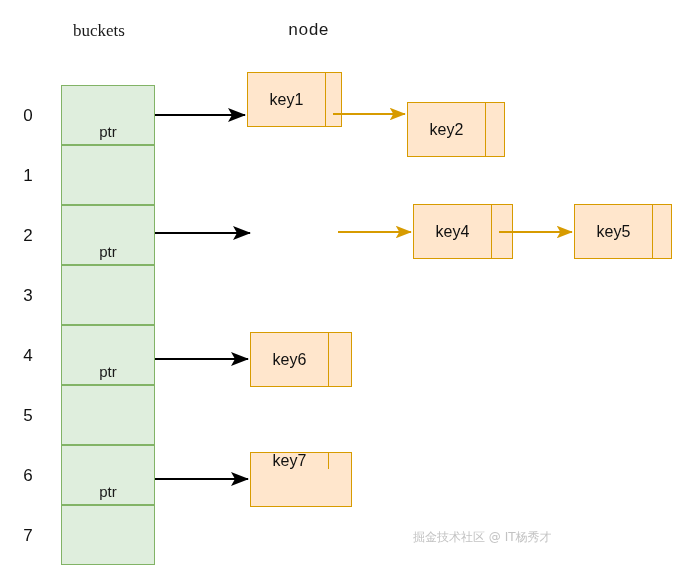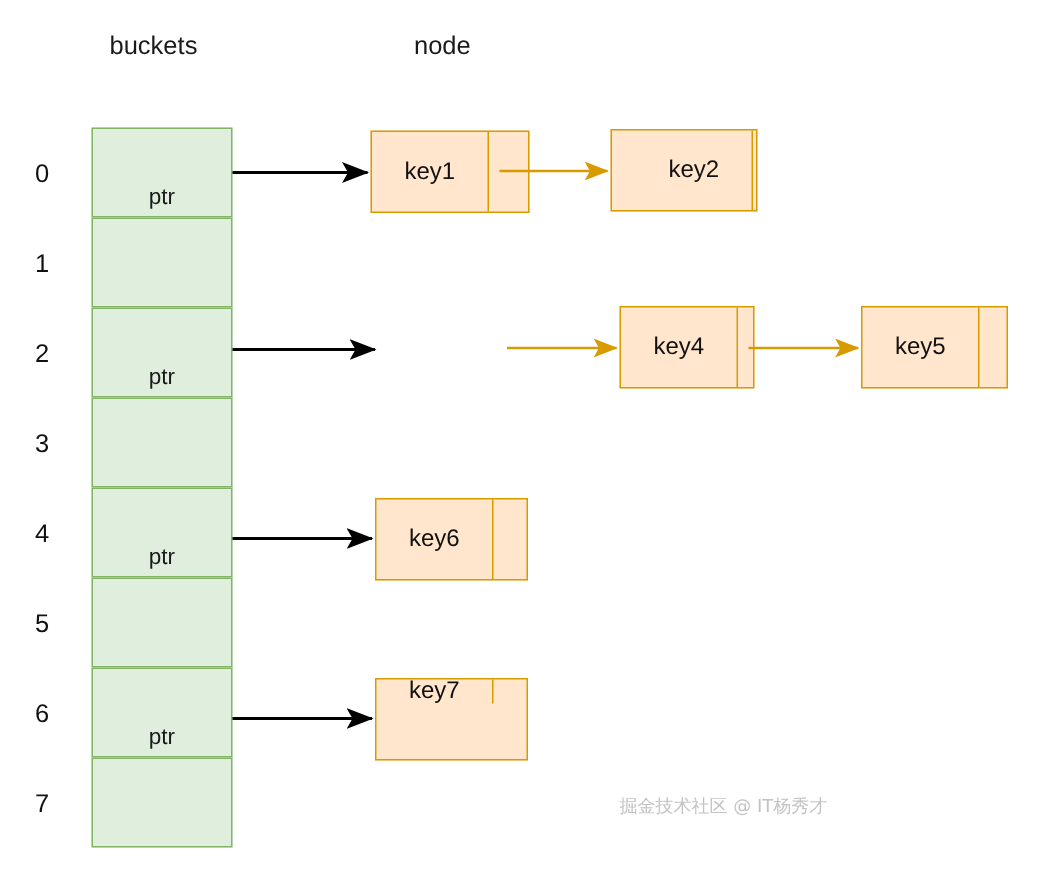--- a/index.html
+++ b/index.html
@@ -22,22 +22,22 @@
   }
 
   
   .col-heading {
     position: absolute;
     font-size: 17px;
     color: #1a1a1a;
     white-space: nowrap;
     line-height: 1;
   }
-  #heading-buckets { left: 73px; top: 22px; }
-  #heading-node    { left: 276px; top: 22px; }
+  #heading-buckets { left: 73px; top: 22px; font-family: Liberation Serif, serif; }
+  #heading-node    { left: 288px; top: 22px; font-family: Liberation Mono, monospace; }
 
   
   #bucket-array {
     position: absolute;
     left: 61px;
     top: 85px;
     width: 94px;
     height: 480px;
   }
   .bucket-cell {
@@ -159,30 +159,30 @@
       <span class="bucket-cell-label"></span>
     </div>
     <div class="bucket-cell" style="top:360px;">
       <span class="bucket-cell-label">ptr</span>
     </div>
     <div class="bucket-cell" style="top:420px;">
       <span class="bucket-cell-label"></span>
     </div>
   </div>
 
-  <div class="node" style="left:247px; top:87px; width:106px;justify-content:center;">
+  <div class="node" style="left:247px; top:72px; width:95px;justify-content:center;">
     <div class="node-key">key1</div>
     <div class="node-next"></div>
   </div>
-  <div class="node" style="left:407px; top:86px; width:98px;padding-left:16px;">
+  <div class="node" style="left:407px; top:102px; width:98px;">
     <div class="node-key">key2</div>
     <div class="node-next"></div>
   </div>
 
-  <div class="node" style="left:413px; top:204px; width:90px;">
+  <div class="node" style="left:413px; top:204px; width:100px;">
     <div class="node-key">key4</div>
     <div class="node-next"></div>
   </div>
   <div class="node" style="left:574px; top:204px; width:98px;">
     <div class="node-key">key5</div>
     <div class="node-next"></div>
   </div>
 
   <div class="node" style="left:250px; top:332px; width:102px;gap:22px;">
     <div class="node-key">key6</div>

